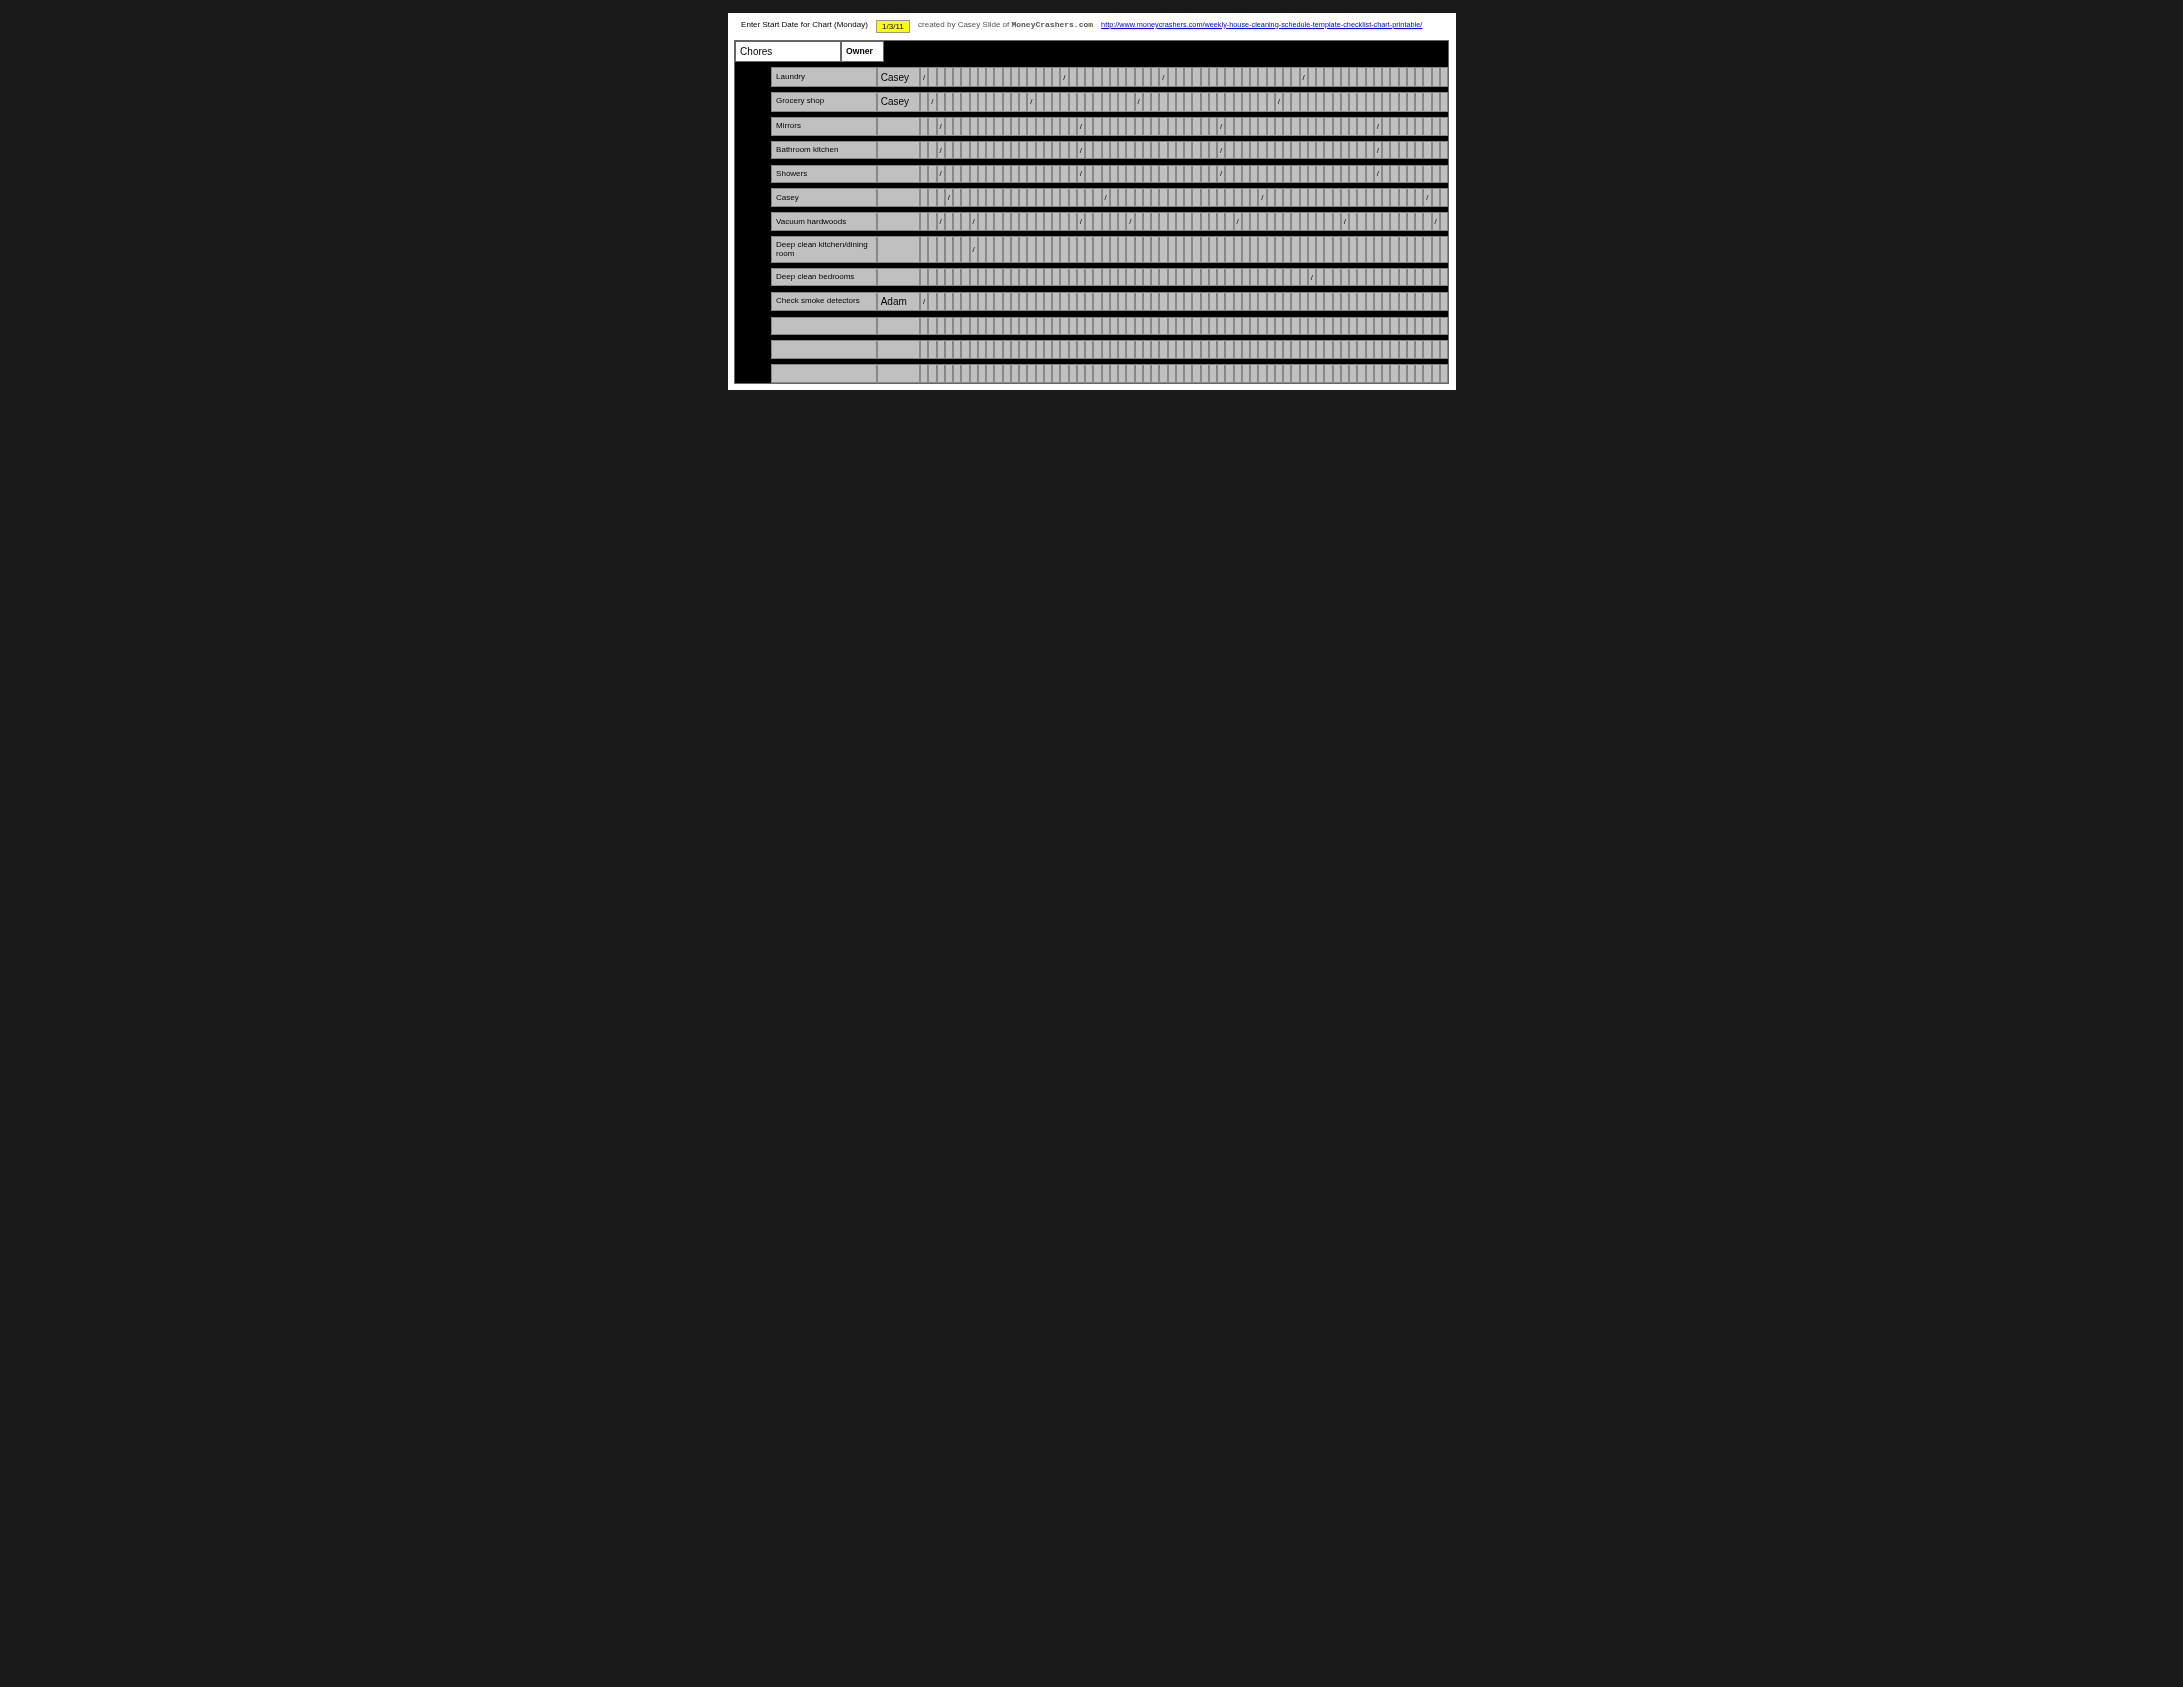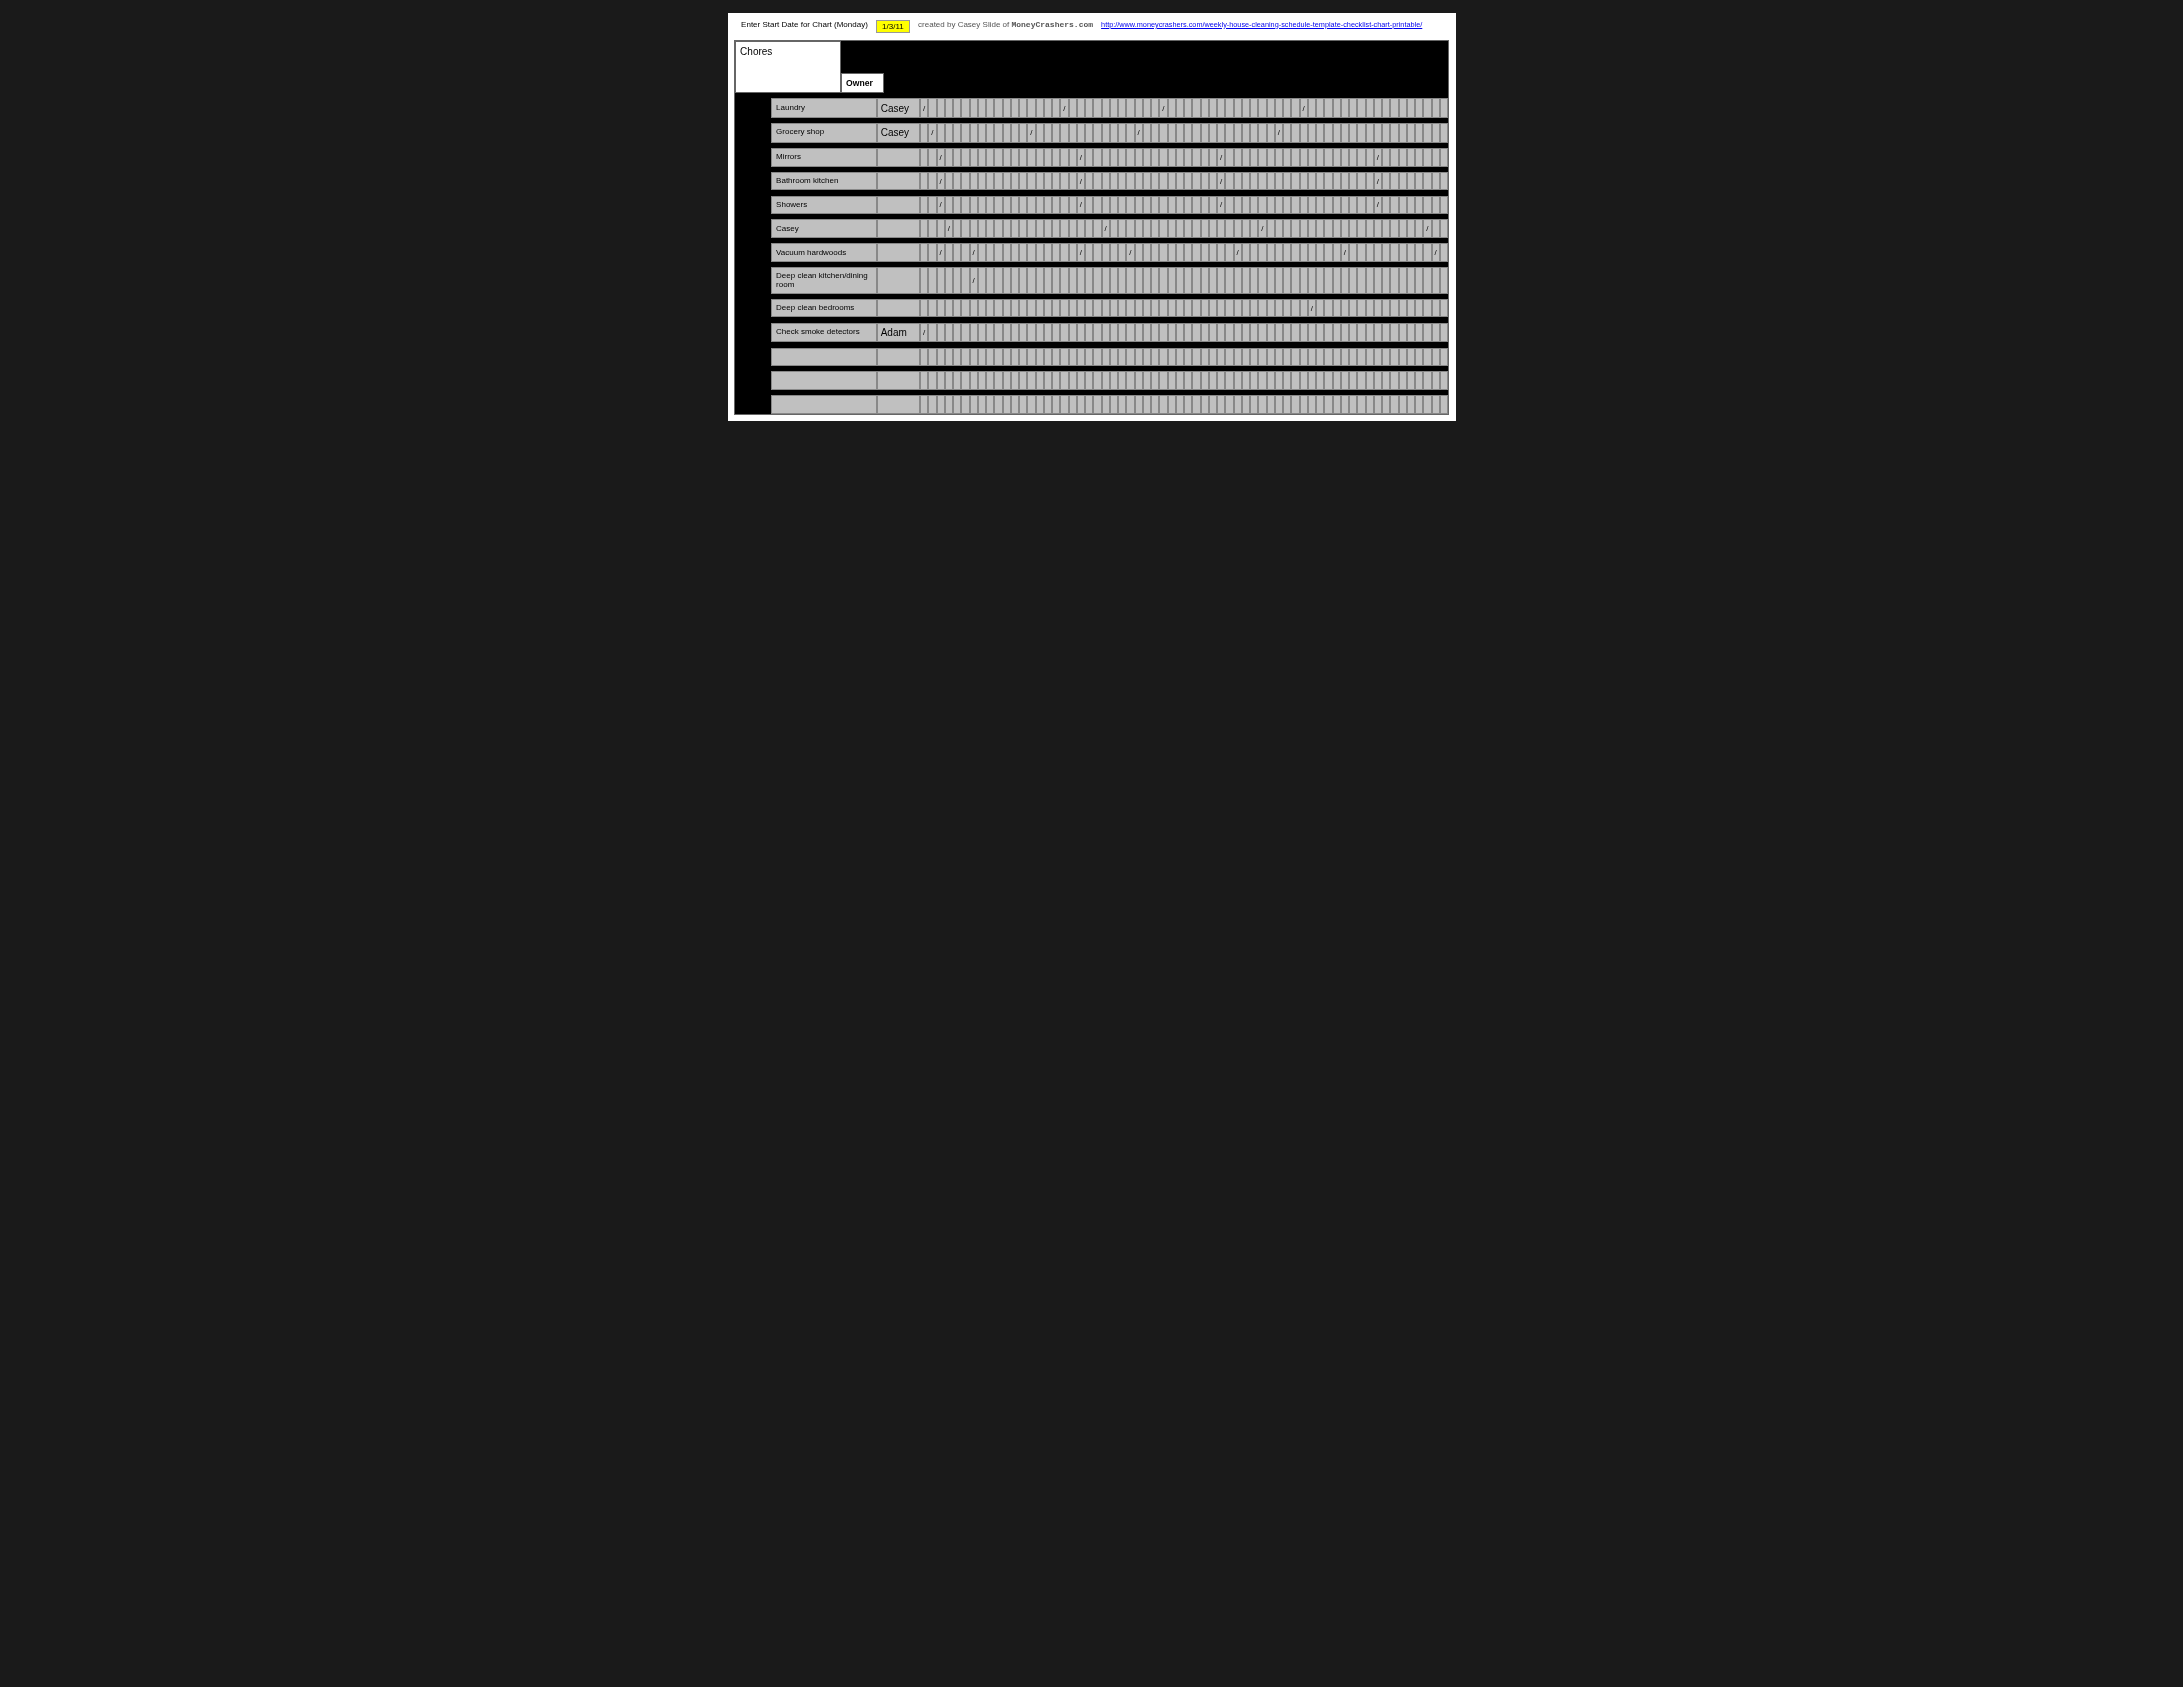--- a/index.html
+++ b/index.html
@@ -61,21 +61,20 @@
       font-weight: normal;
     }
     .col-owner {
       width: 43px;
       min-width: 43px;
       background: #fff;
       border: 0.7px solid #666;
       padding: 4px 4px;
       font-size: 8.6px;
       font-weight: bold;
-      margin-top: 32px;
     }
     .header-cells {
       display: flex;
       flex: 1;
       background: #000;
     }
     .grid-row {
       display: flex;
       background: #000;
       margin-top: 1.3px;

